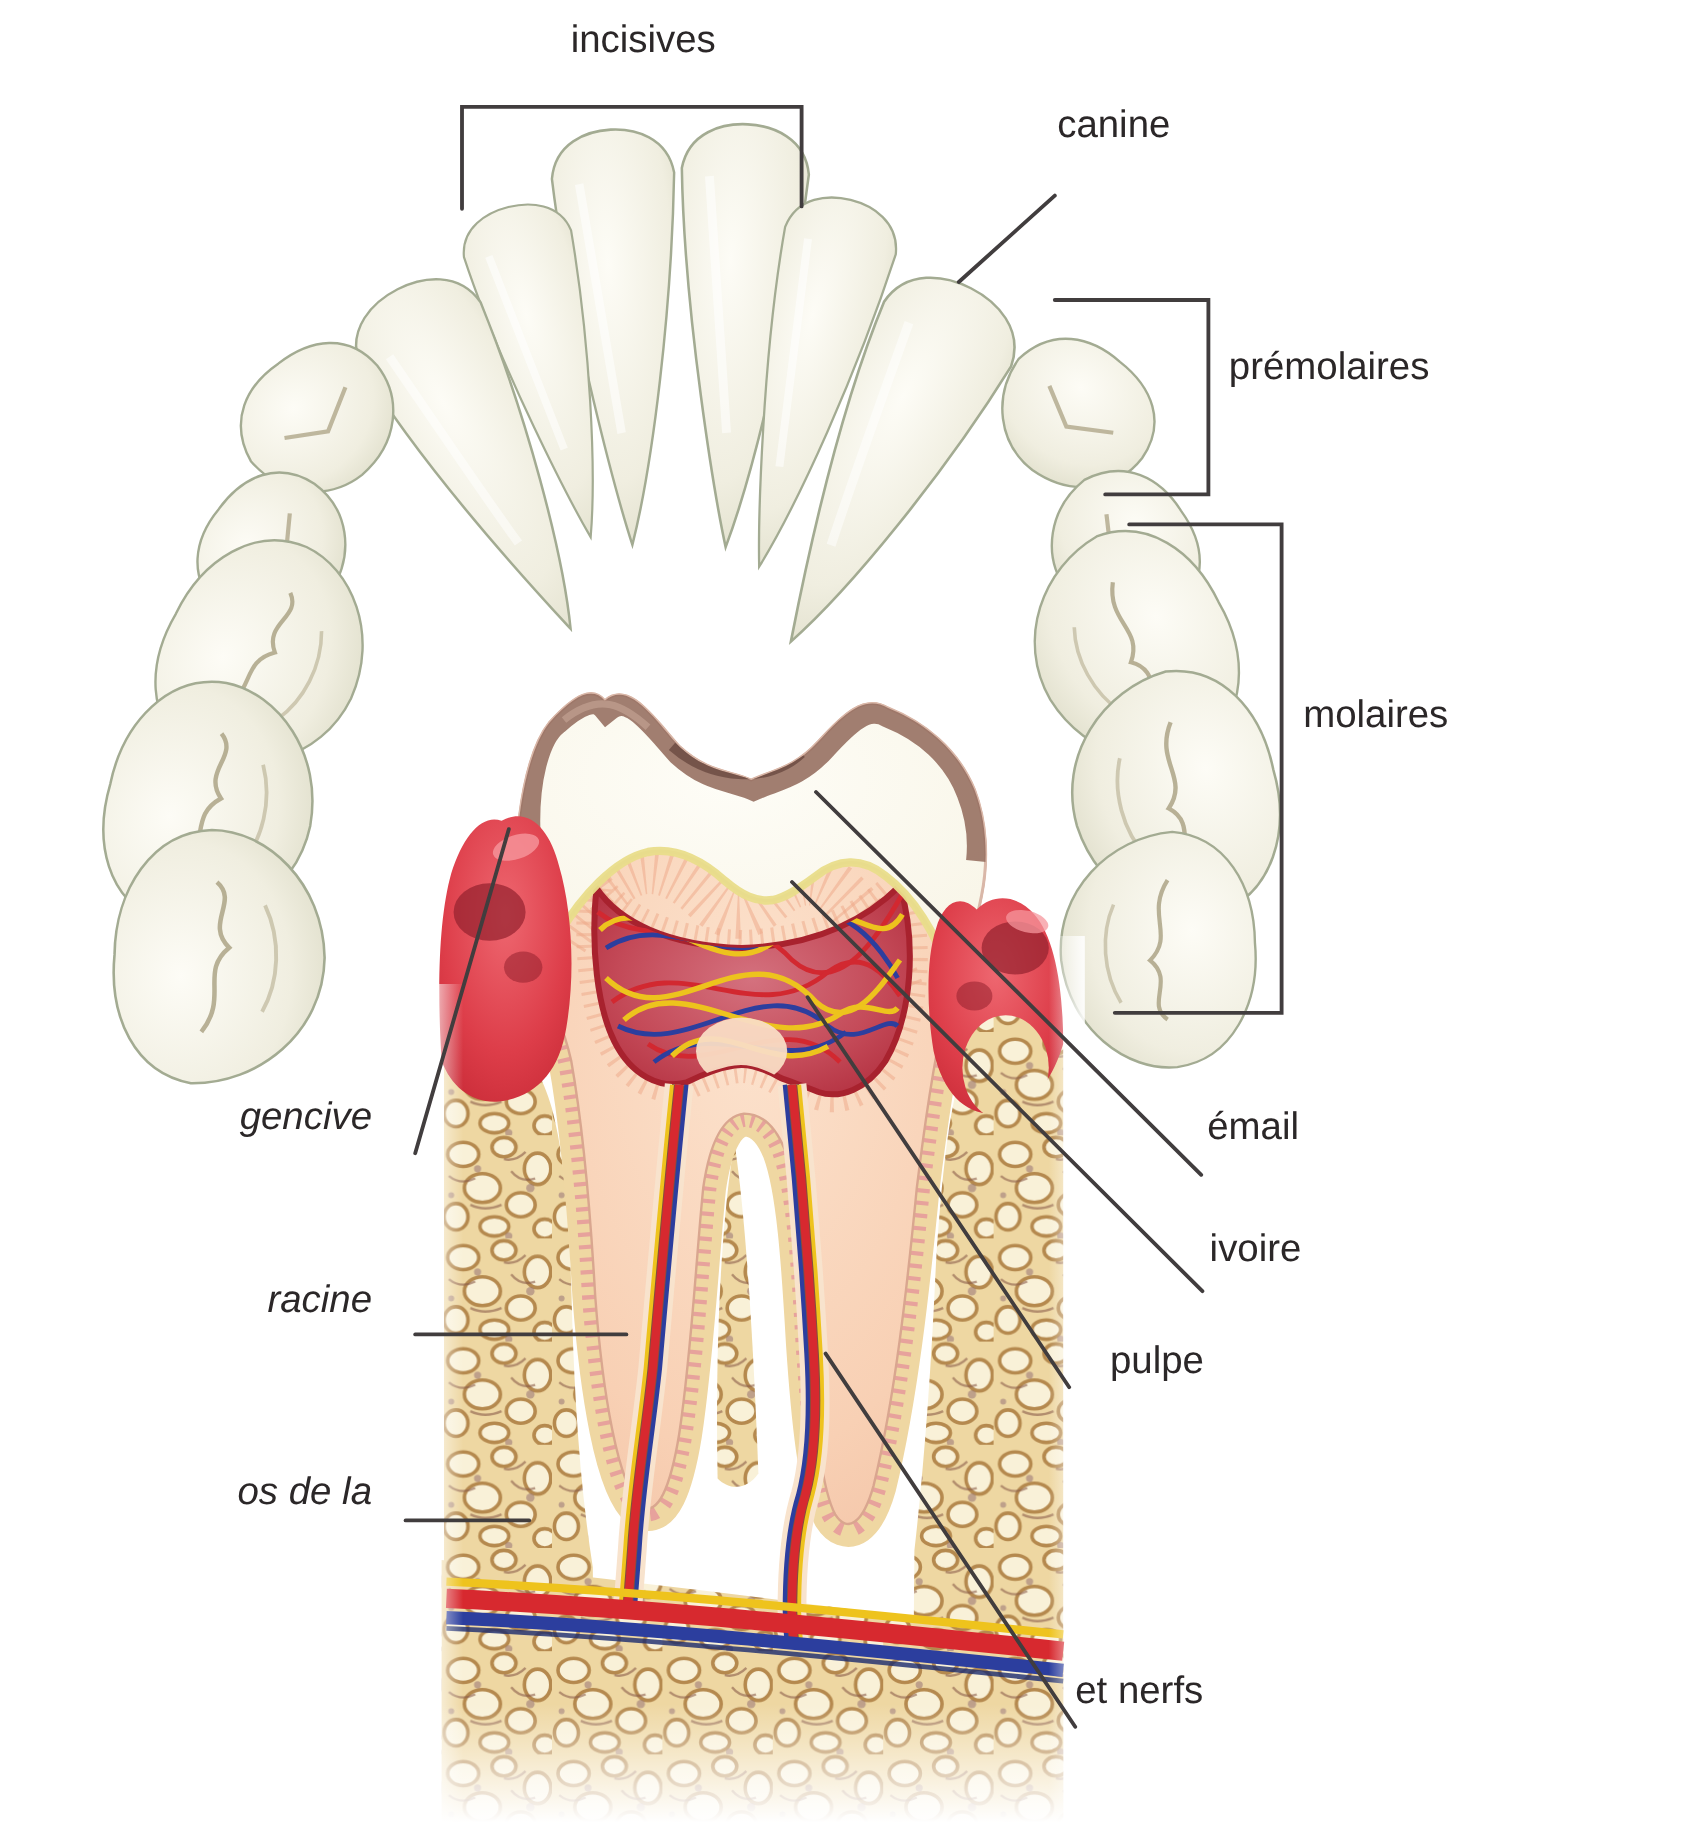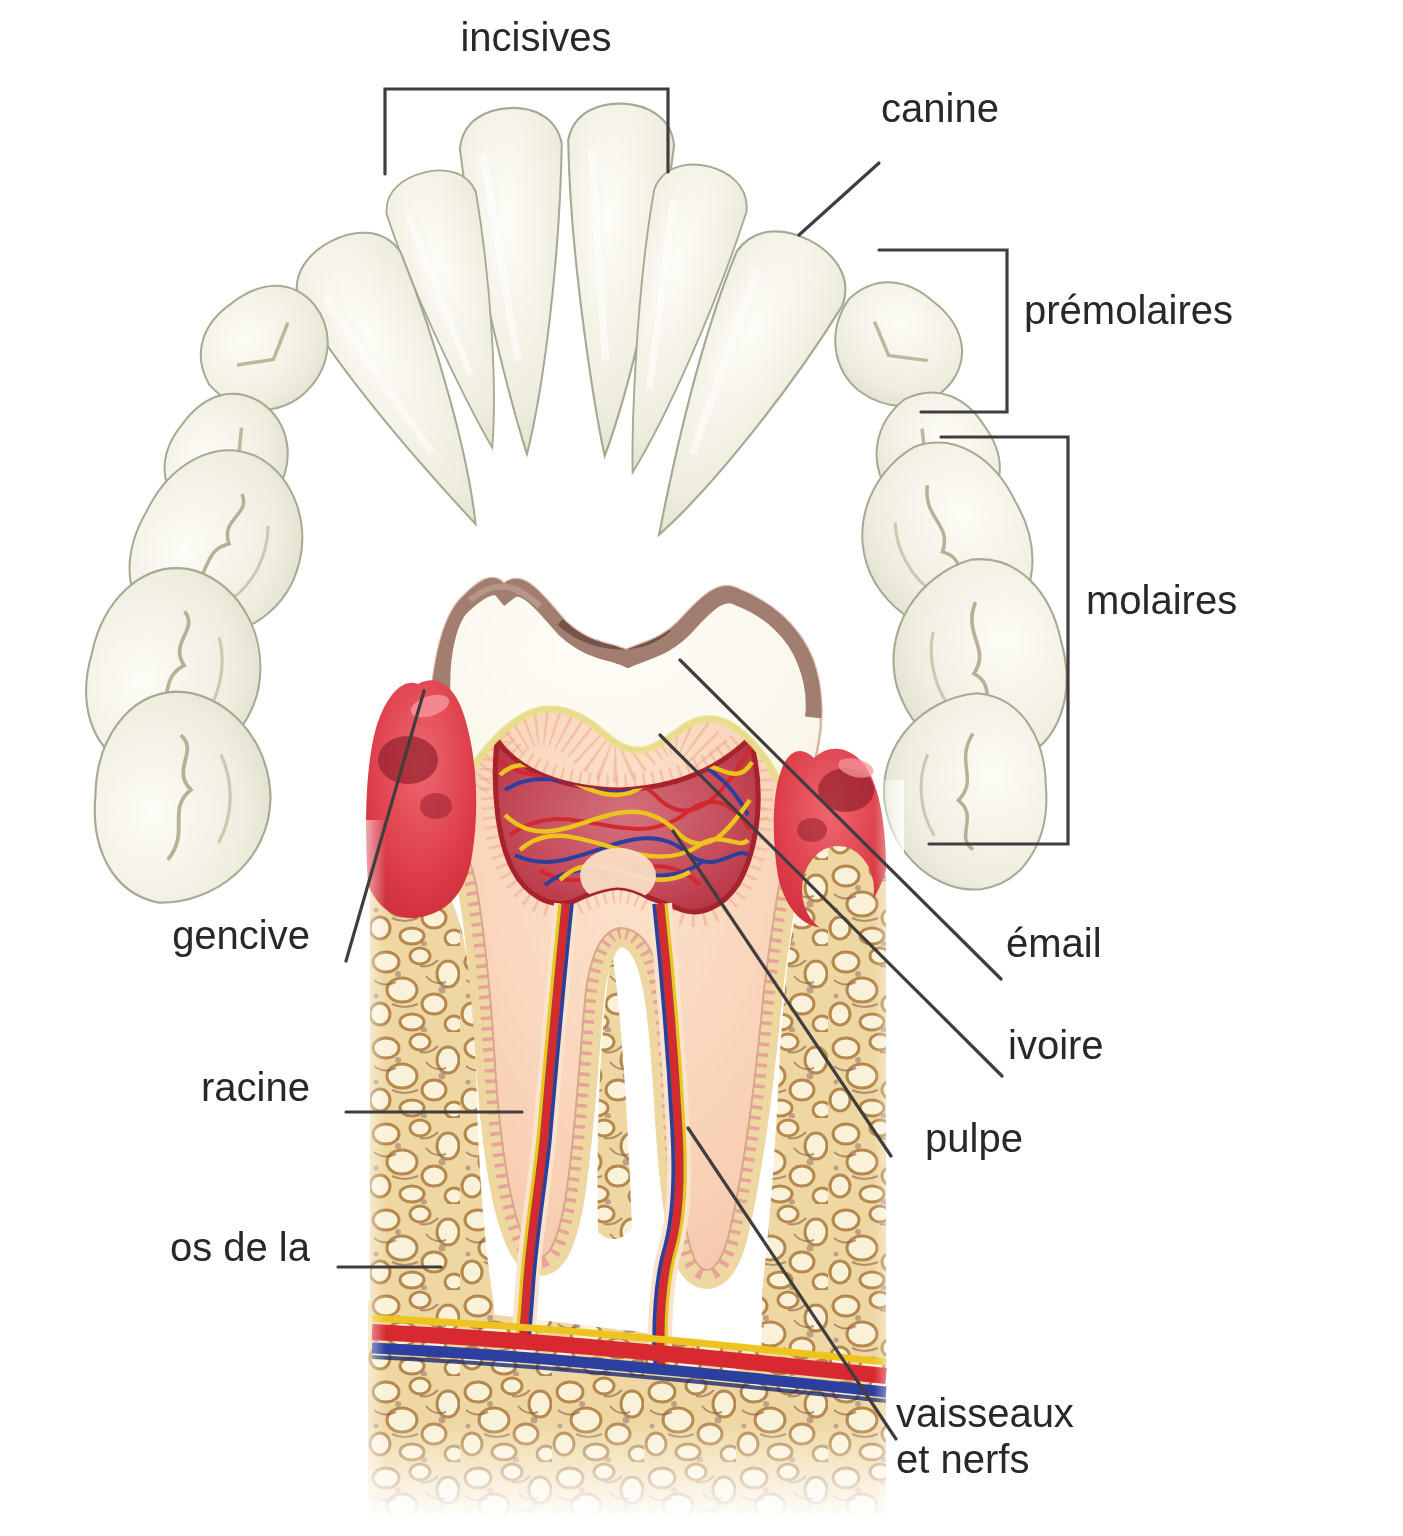--- a/index.html
+++ b/index.html
@@ -2,25 +2,25 @@
 <html><head>
 <meta charset="utf-8">
 <style>
   html,body { margin:0; padding:0; }
   body {
     width:1403px; height:1536px; position:relative; overflow:hidden;
     background:#ffffff; font-family:"Liberation Sans", sans-serif;
   }
   svg.canvas { position:absolute; left:0; top:0; width:1403px; height:1536px; }
   .lbl {
-    position:absolute; font-size:40px; line-height:1.16; color:#2b2728;
+    position:absolute; font-size:32px; line-height:1.16; color:#2b2728;
     white-space:nowrap; z-index:5;
   }
   .lbl.center { text-align:center; }
-  .lbl.rightalign { text-align:right; }
+  .lbl.rightalign { text-align:right;font-style:italic; }
 </style>
 </head>
 <body>
 
 <svg class="canvas" viewBox="0 0 1403 1536">
   <defs>
     <radialGradient id="gTooth" cx="0.42" cy="0.32" r="0.85">
       <stop offset="0" stop-color="#fdfcf6"></stop>
         <stop offset="0.62" stop-color="#f0eee0"></stop>
         <stop offset="1" stop-color="#d9d8c2"></stop>
@@ -238,15 +238,14 @@
 <div class="lbl" style="left:1086px; top:577px;">molaires</div>
 <div class="lbl rightalign" style="left:38px; top:912px; width:272px;">gencive</div>
 <div class="lbl rightalign" style="left:38px; top:1064px; width:272px;">racine</div>
 <div class="lbl rightalign" style="left:38px; top:1224px; width:272px;">
   <div>os de la</div>
 </div>
 <div class="lbl" style="left:1006px; top:920px;">émail</div>
 <div class="lbl" style="left:1008px; top:1022px;">ivoire</div>
 <div class="lbl" style="left:925px; top:1115px;">pulpe</div>
 <div class="lbl" style="left:896px; top:1390px;">
-  <div>vaisseaux</div>
   <div>et nerfs</div>
 </div>
 
 </body></html>

